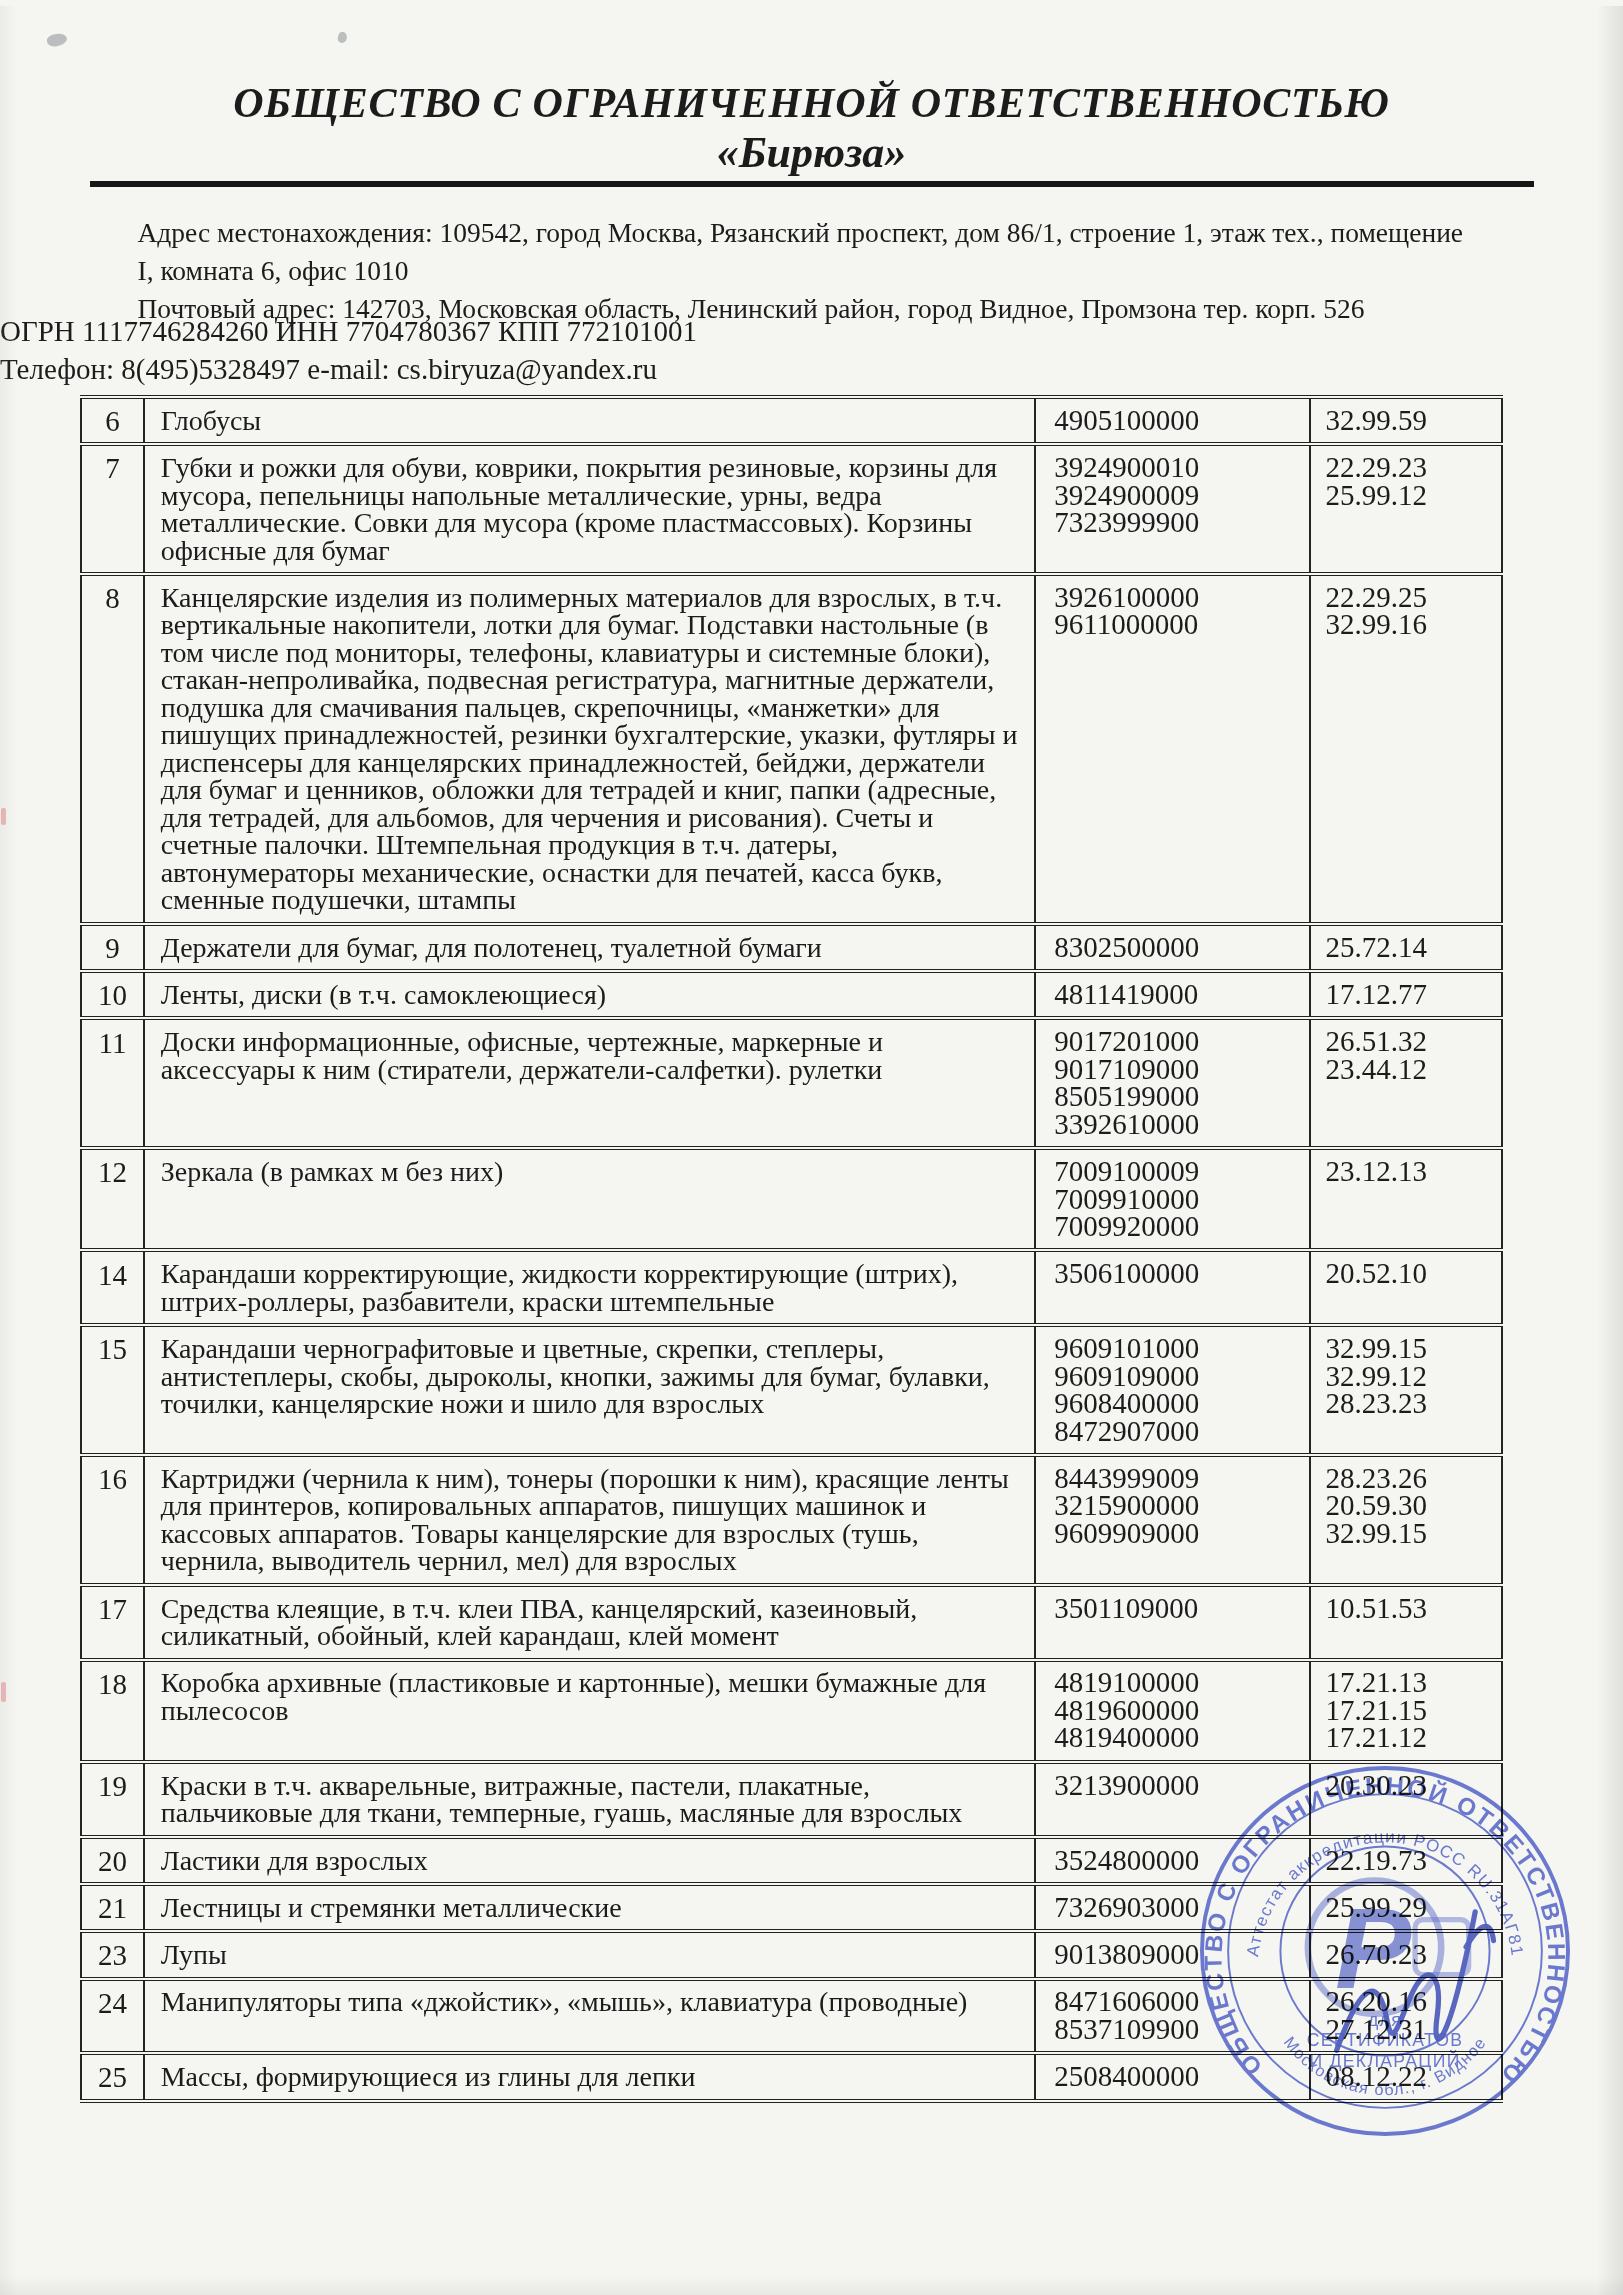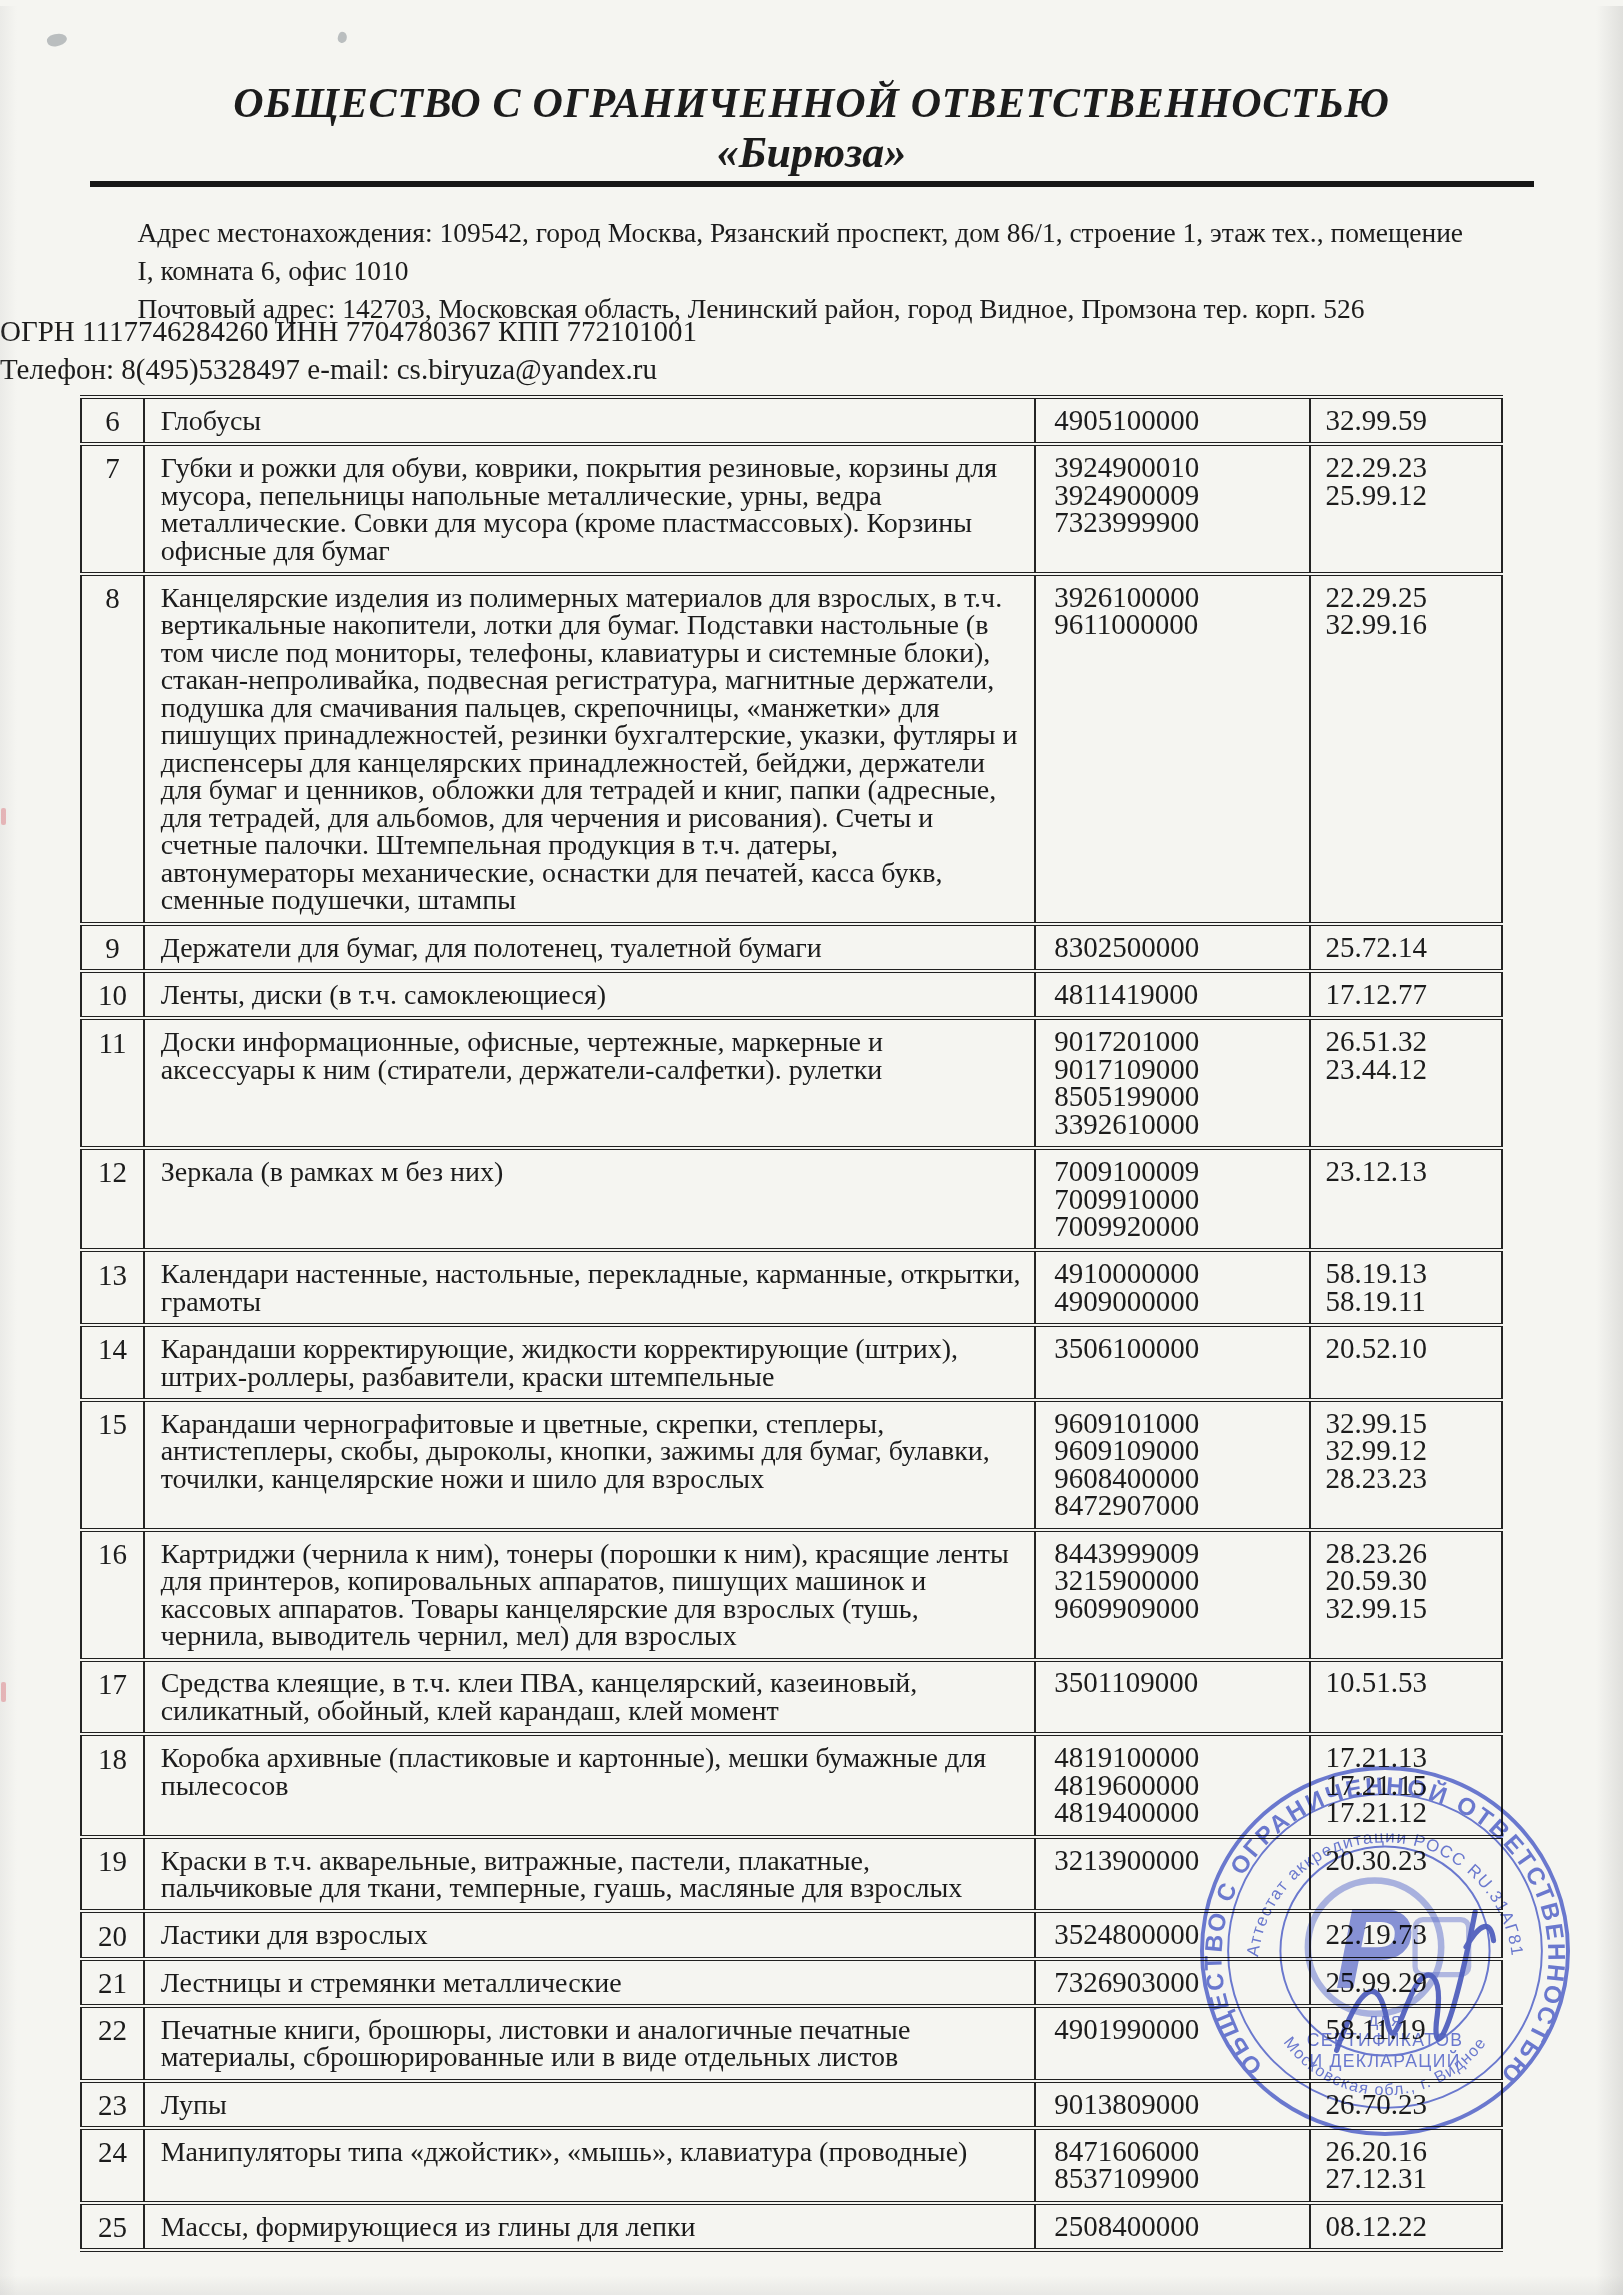--- a/index.html
+++ b/index.html
@@ -174,32 +174,20 @@
       <td class="cell-codes">
               <div class="code-line">7009100009</div>
               <div class="code-line">7009910000</div>
               <div class="code-line">7009920000</div>
             </td>
       <td class="cell-okpd">
               <div class="okpd-line">23.12.13</div>
             </td>
     </tr>
           <tr>
-      <td class="cell-num">13</td>
-      <td class="cell-desc">Календари настенные, настольные, перекладные, карманные, открытки, грамоты</td>
-      <td class="cell-codes">
-              <div class="code-line">4910000000</div>
-              <div class="code-line">4909000000</div>
-            </td>
-      <td class="cell-okpd">
-              <div class="okpd-line">58.19.13</div>
-              <div class="okpd-line">58.19.11</div>
-            </td>
-    </tr>
-          <tr>
       <td class="cell-num">14</td>
       <td class="cell-desc">Карандаши корректирующие, жидкости корректирующие (штрих), штрих-роллеры, разбавители, краски штемпельные</td>
       <td class="cell-codes">
               <div class="code-line">3506100000</div>
             </td>
       <td class="cell-okpd">
               <div class="okpd-line">20.52.10</div>
             </td>
     </tr>
           <tr>
@@ -276,30 +264,20 @@
             </td>
     </tr>
           <tr>
       <td class="cell-num">21</td>
       <td class="cell-desc">Лестницы и стремянки металлические</td>
       <td class="cell-codes">
               <div class="code-line">7326903000</div>
             </td>
       <td class="cell-okpd">
               <div class="okpd-line">25.99.29</div>
-            </td>
-    </tr>
-          <tr>
-      <td class="cell-num">22</td>
-      <td class="cell-desc">Печатные книги, брошюры, листовки и аналогичные печатные материалы, сброшюрированные или в виде отдельных листов</td>
-      <td class="cell-codes">
-              <div class="code-line">4901990000</div>
-            </td>
-      <td class="cell-okpd">
-              <div class="okpd-line">58.11.19</div>
             </td>
     </tr>
           <tr>
       <td class="cell-num">23</td>
       <td class="cell-desc">Лупы</td>
       <td class="cell-codes">
               <div class="code-line">9013809000</div>
             </td>
       <td class="cell-okpd">
               <div class="okpd-line">26.70.23</div>

